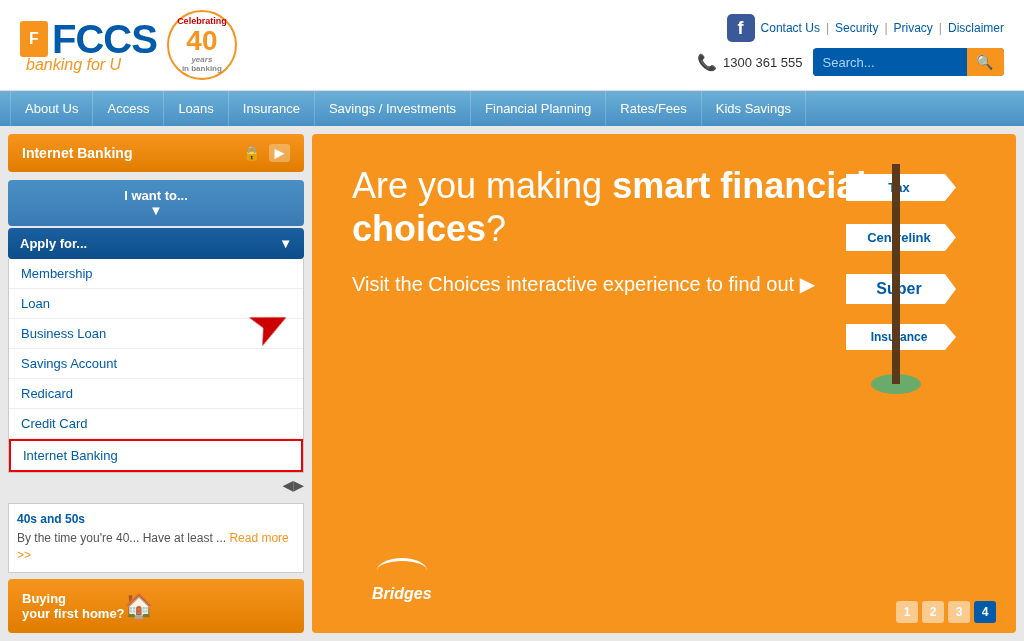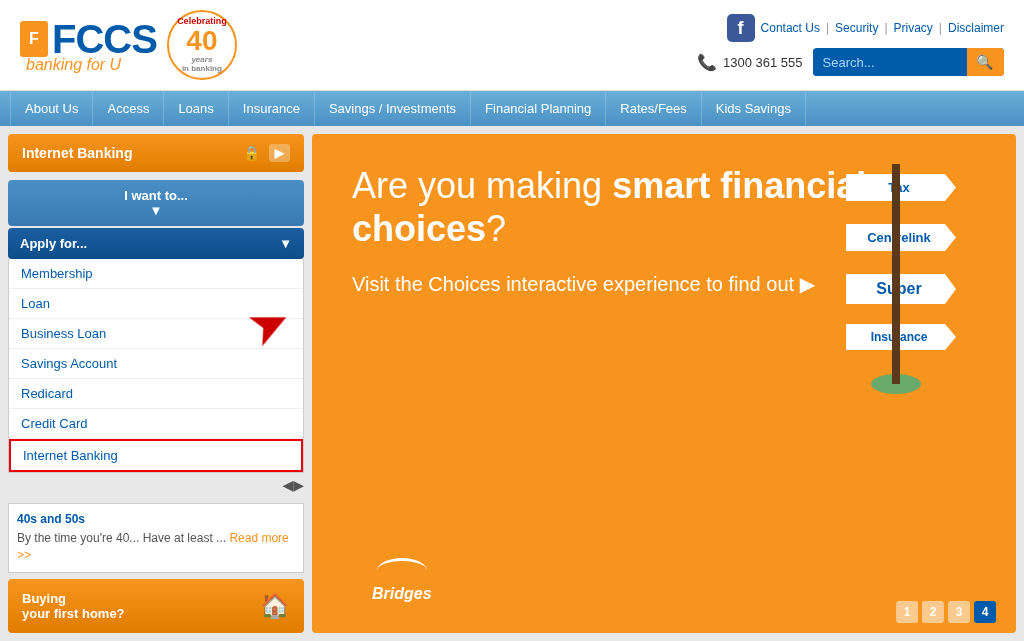--- a/index.html
+++ b/index.html
@@ -115,21 +115,21 @@
     .news-title { font-weight: bold; color: #005baa; margin-bottom: 4px; font-size: 12px; }
     .news-text { color: #555; line-height: 1.4; }
     .read-more { color: #f7941d; cursor: pointer; }
 
     #nav-arrows { display: flex; justify-content: flex-end; padding: 4px 0; }
     .nav-arrow { cursor: pointer; color: #555; font-size: 14px; }
 
     #buying-home {
       background: linear-gradient(to bottom, #f7941d, #e07d00);
       color: #fff; padding: 12px 14px; border-radius: 4px; margin-top: 6px;
-      display: flex; align-items: center; justify-content: space-between;
+      display: flex; align-items: center; 
       cursor: pointer; font-size: 13px; font-weight: bold;
     }
     .home-icon { font-size: 24px; }
 
     
     #banner {
       flex: 1; background: #f7941d; border-radius: 4px; position: relative;
       overflow: hidden; min-height: 380px; display: flex; flex-direction: column;
       justify-content: flex-start; padding: 30px 40px 20px 40px;
     }

